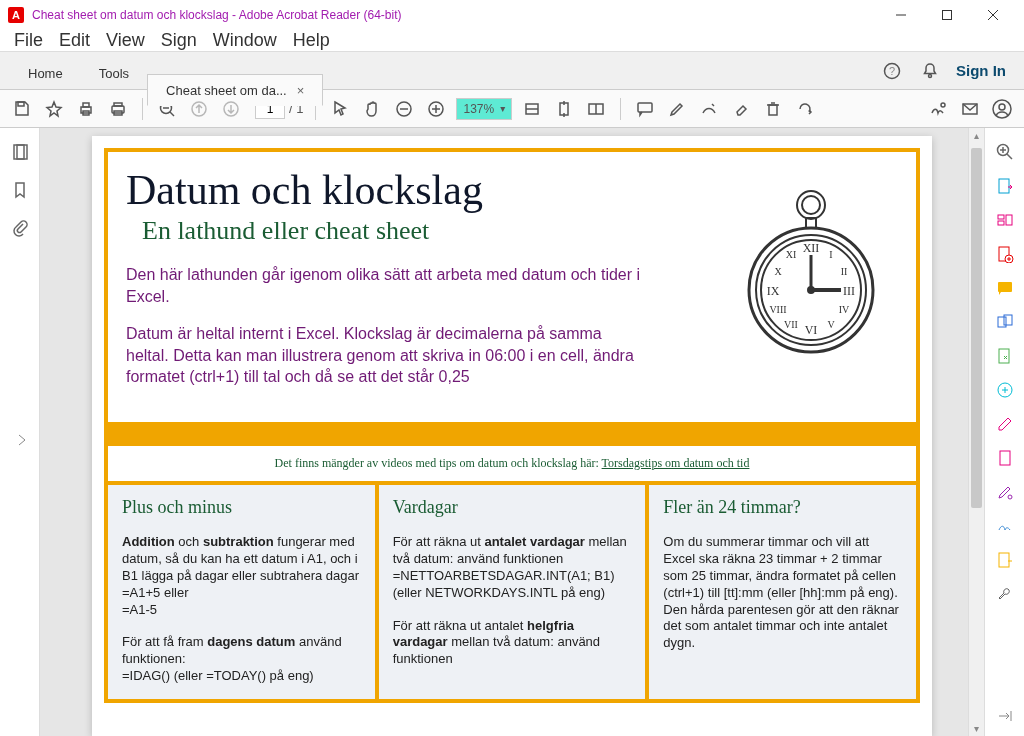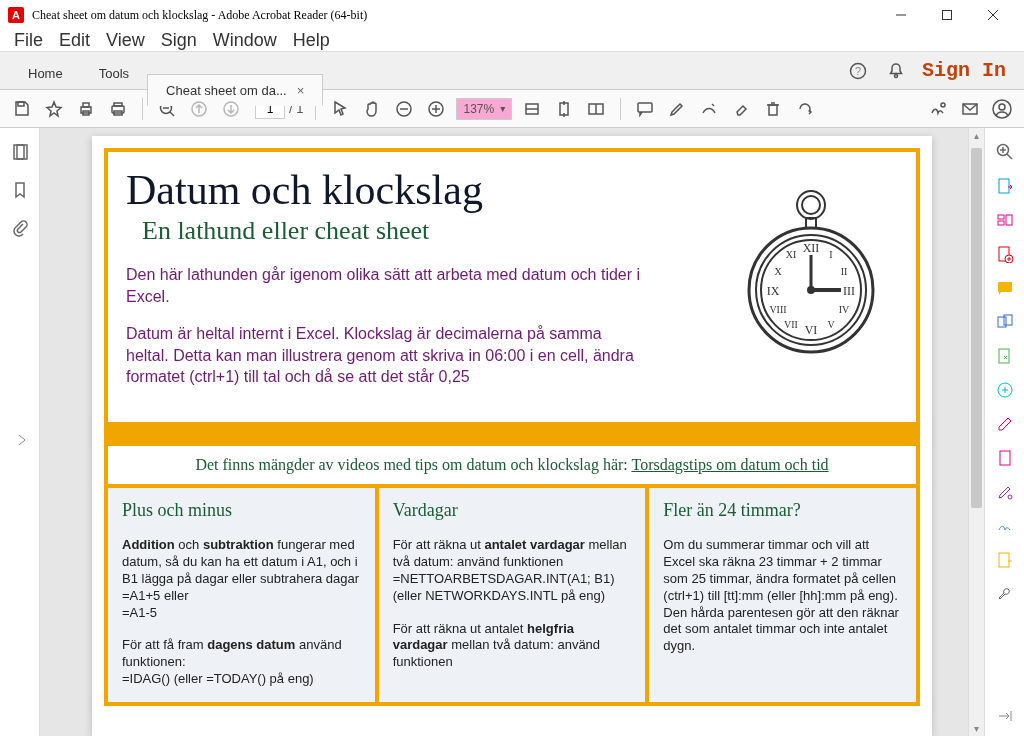--- a/index.html
+++ b/index.html
@@ -25,21 +25,21 @@
     background: #e60000;
     border-radius: 2px;
     display: inline-flex;
     align-items: center;
     justify-content: center;
     color: #fff;
     font-size: 11px;
     font-weight: bold;
     margin-right: 8px;
   }
-  .titlebar .title { flex: 1; font-size: 12px; color: #000000; font-family: Liberation Serif, serif; }
+  .titlebar .title { flex: 1; font-size: 12px; color: #a21caf; }
   .winbtn {
     width: 46px; height: 30px;
     display: inline-flex;
     align-items: center; justify-content: center;
     color: #333;
   }
   .winbtn svg { stroke: #333; fill: none; stroke-width: 1; }
   .menubar {
     height: 22px;
     display: flex;
@@ -102,21 +102,21 @@
     font-size: 12px;
     margin: 0 4px;
   }
   .zoombox {
     display: flex; align-items: center;
     border: 1px solid #ccc;
     height: 22px;
     padding: 0 6px;
     font-size: 12px;
     color: #555;
-    background: #f9a8d4;
+    background: #5eead4;
   }
   .zoombox .chev { margin-left: 6px; font-size: 10px; }
   .tb-spacer { flex: 1; }
   .main {
     display: flex;
     height: calc(736px - 30px - 22px - 38px - 38px);
   }
   .leftrail {
     width: 40px;
     background: #fff;
@@ -197,21 +197,21 @@
     right: 30px; top: 28px;
     width: 150px; height: 180px;
   }
   .bar {
     height: 24px;
     background: #f0a500;
   }
   .banner {
     padding: 10px 18px;
     font-family: Georgia, serif;
-    font-size: 16px;
+    font-size: 12px;
     color: #1a5c33;
     text-align: center;
   }
   .banner a { color: #1a5c33; text-decoration: underline; }
   .sep { height: 4px; background: #f0a500; }
   .cols {
     display: flex;
   }
   .col {
     flex: 1;
@@ -244,21 +244,21 @@
     align-items: center;
     gap: 14px;
     padding-top: 14px;
   }
   .rail-icon {
     width: 20px; height: 20px;
     display: flex; align-items: center; justify-content: center;
   }
   .rightrail .c-search svg { stroke: #666; }
   .rightrail .exit { margin-top: auto; margin-bottom: 10px; }
-  .signin { font-size: 20px; font-weight: 600; color: #c2410c; font-family: Liberation Mono, monospace; }
+  .signin { font-size: 15px; font-weight: 600; color: #0c4a6e; }
 </style>
 </head>
 <body>
 
 <div class="titlebar">
   <span class="app-icon">A</span>
   <span class="title">Cheat sheet om datum och klockslag - Adobe Acrobat Reader (64-bit)</span>
   <span class="winbtn">
       <svg width="12" height="12">
         <line x1="1" y1="6" x2="11" y2="6"></line>

